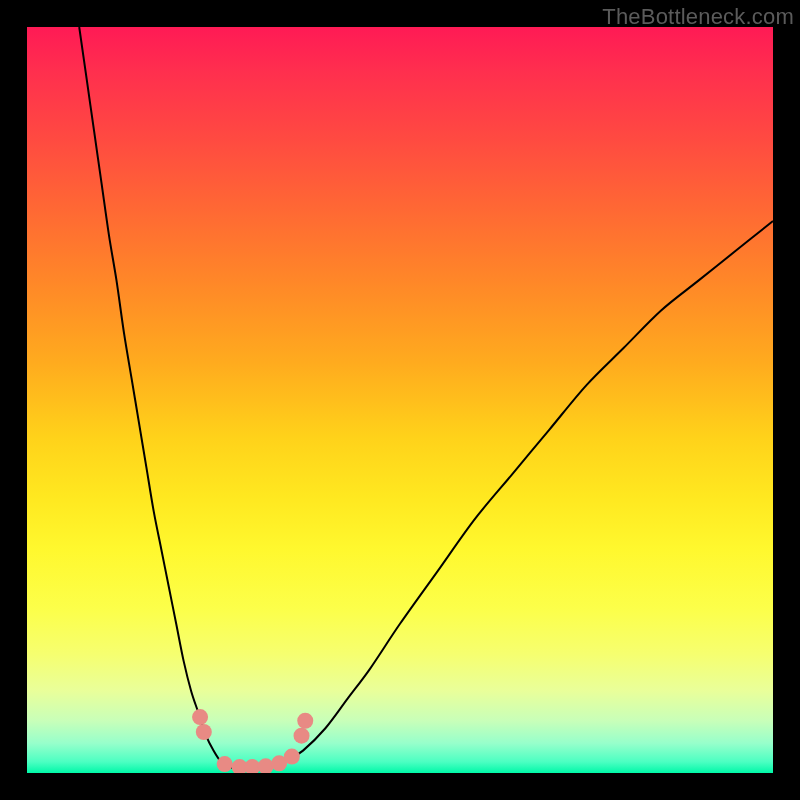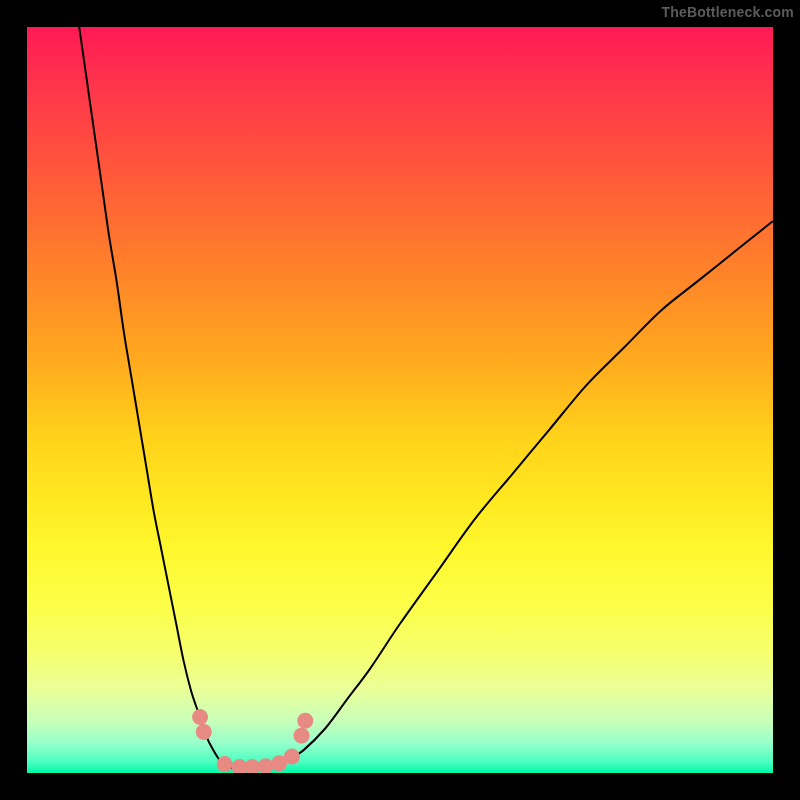--- a/index.html
+++ b/index.html
@@ -48,22 +48,22 @@
       #97ffcb 96%,
       #4cffc2 98.5%,
       #00f8a8 100%
     );
   }
   .watermark {
     position: absolute;
     top: 4px;
     right: 6px;
     color: #5b5b5b;
-    font-size: 14px;
-    font-weight: 700;
+    font-size: 22px;
+    font-weight: 400;
     letter-spacing: 0.2px;
     user-select: none;
   }
   svg.curves {
     position: absolute;
     inset: 0;
     width: 746px;
     height: 746px;
   }
   .curve {

